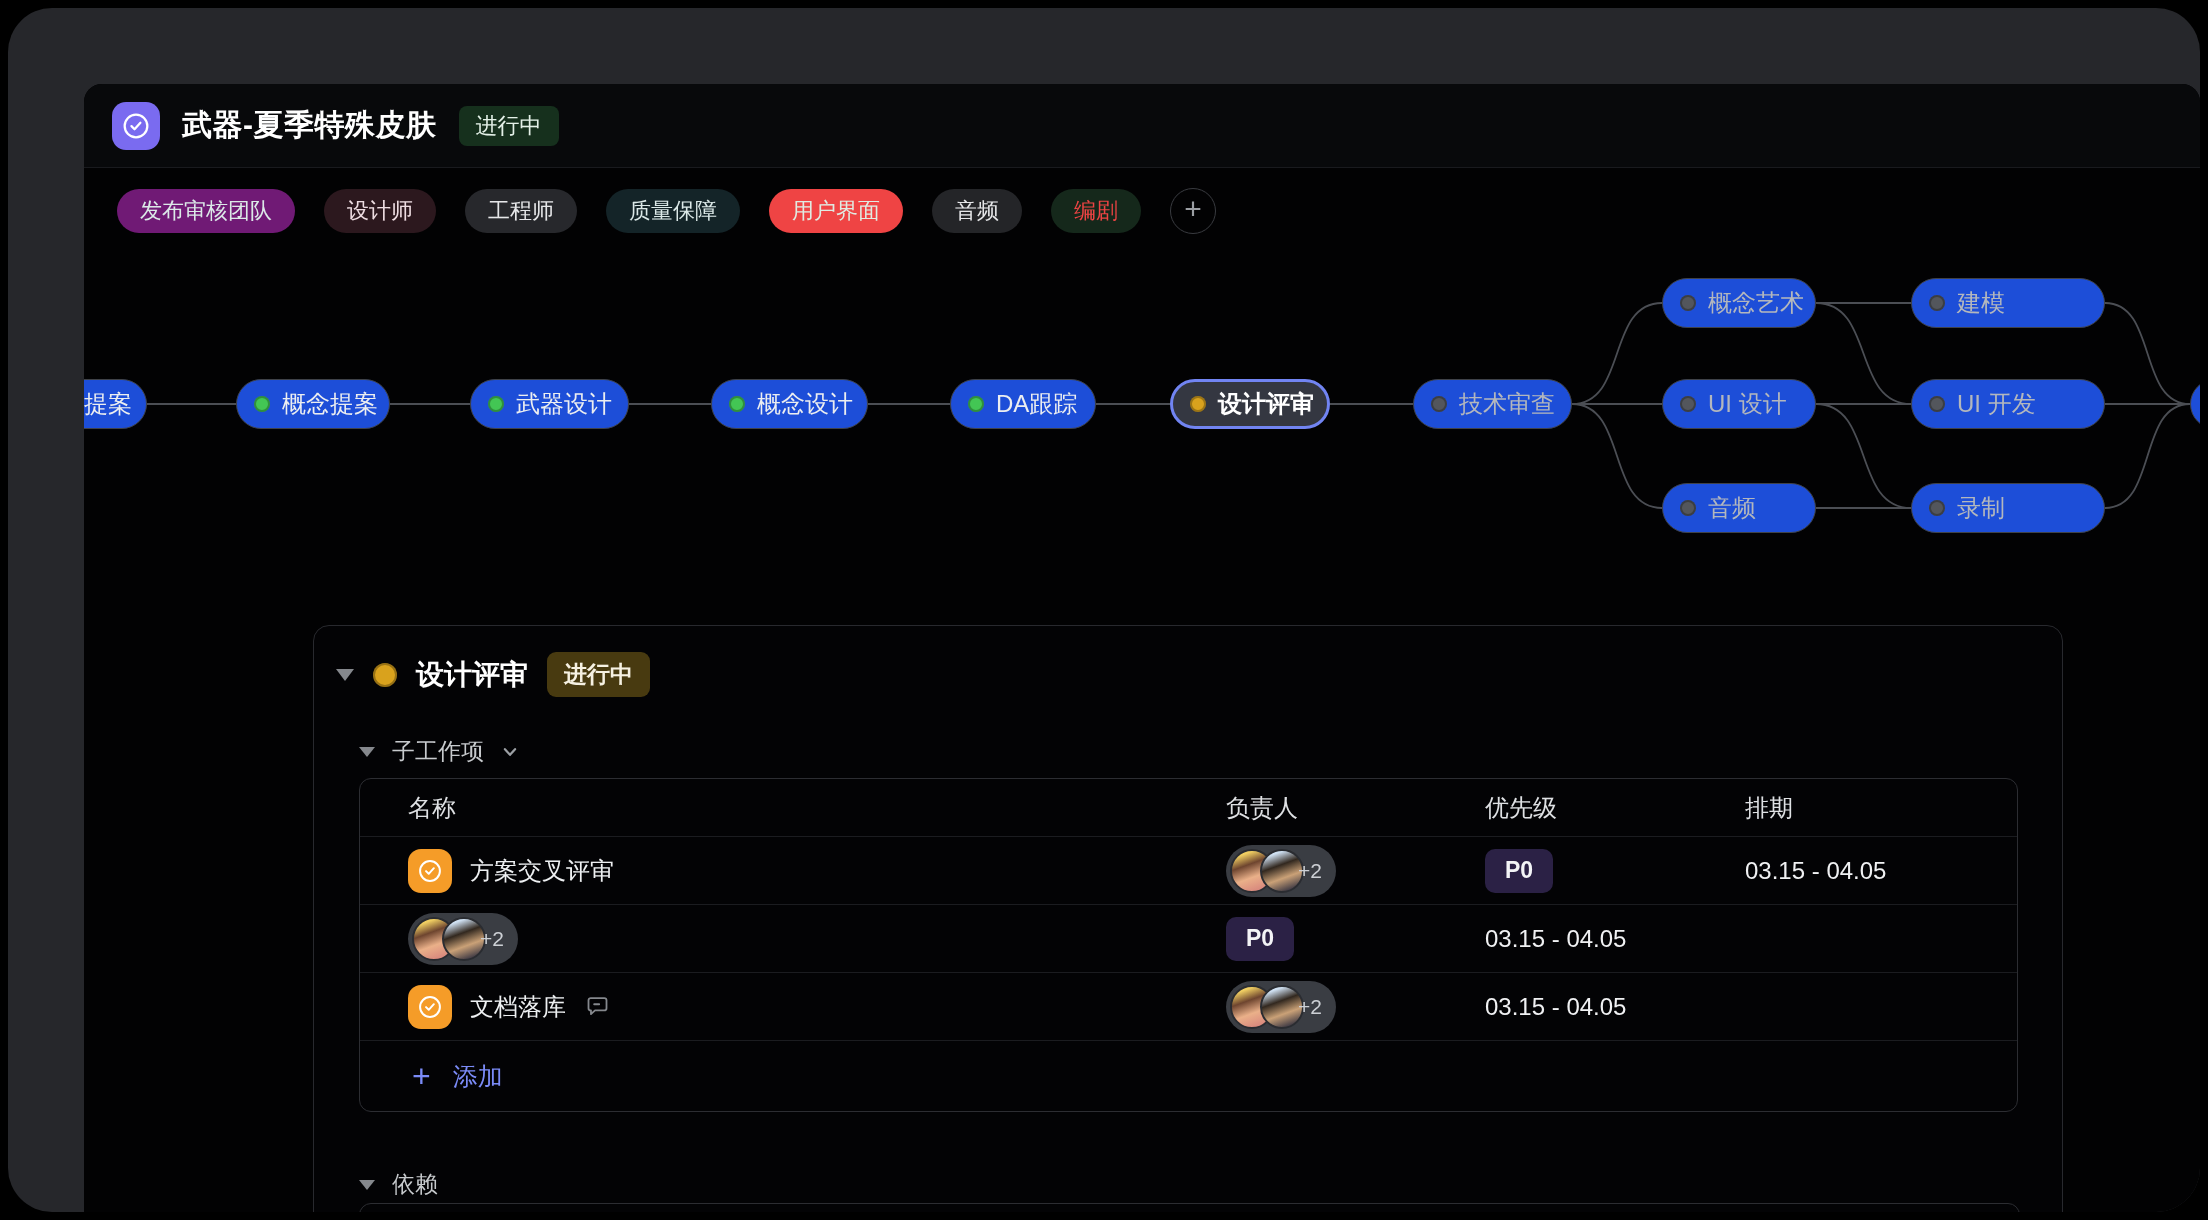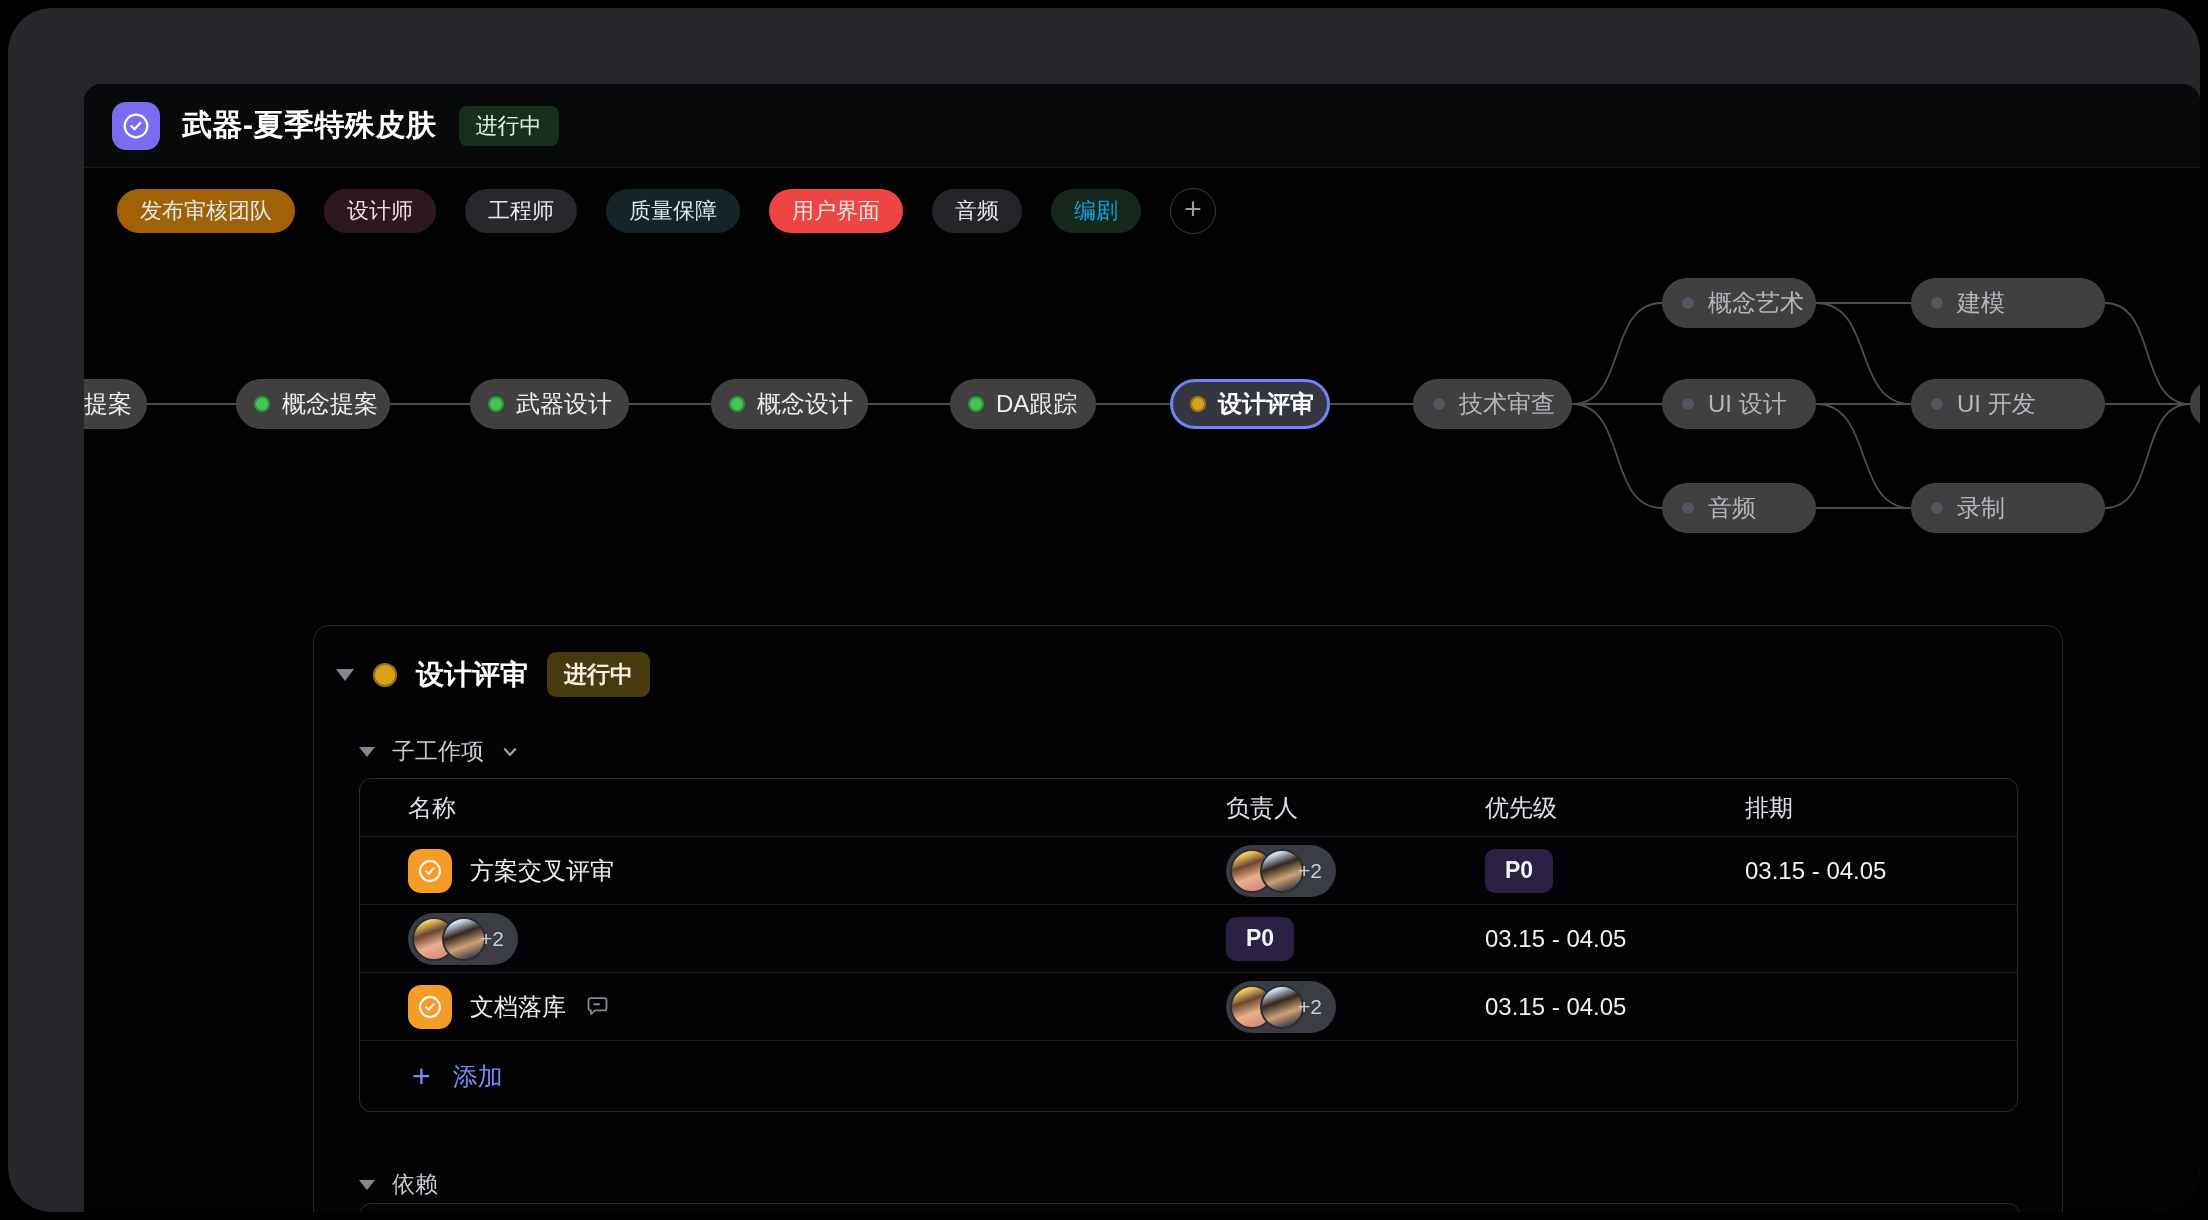--- a/index.html
+++ b/index.html
@@ -20,21 +20,21 @@
   
   .tags-row{position:absolute;left:33px;top:104px;height:46px;display:flex;gap:29px;align-items:center;}
   .tag{height:44px;border-radius:22px;padding:0 23px;font-size:22px;display:flex;align-items:center;white-space:nowrap;}
   .tag-add{width:46px;height:46px;border-radius:50%;border:1.5px solid #393b40;color:#9b9ea3;
     font-size:30px;background:transparent;display:flex;align-items:center;justify-content:center;
     box-sizing:border-box;padding:0 0 4px 0;}
 
   
   .graph{position:absolute;inset:0;}
   .edges{position:absolute;left:0;top:0;pointer-events:none;}
-  .wf-node{position:absolute;height:50px;border-radius:25px;background:#404040;border:1.5px solid #3f4248;
+  .wf-node{position:absolute;height:50px;border-radius:25px;background:#1d4ed8;border:1.5px solid #3f4248;
     display:flex;align-items:center;gap:12px;padding-left:17px;box-sizing:border-box;color:#eceef0;
     font-size:24px;font-weight:500;white-space:nowrap;}
   .wf-node.dim{color:#b3b7bd;}
   .wf-node.highlight{border:3px solid #7184f2;background:#343741;color:#fff;font-weight:600;}
   .wf-node.align-right{justify-content:flex-end;padding:0 14px 0 0;text-align:center;}
   .wf-dot{width:16px;height:16px;border-radius:50%;flex:none;box-shadow:inset 0 0 0 2px rgba(0,0,0,.28);}
 
   
   .card{position:absolute;left:229px;top:541px;width:1750px;height:700px;border:1px solid #28292e;
     border-radius:16px;background:#030305;box-sizing:border-box;}
@@ -85,27 +85,27 @@
           <circle cx="12" cy="12" r="8.5" stroke="#fff" stroke-width="1.7"></circle>
           <path d="M8.6 12.1l2.3 2.3 4.4-4.8" stroke="#fff" stroke-width="1.7" fill="none" stroke-linecap="round" stroke-linejoin="round"></path>
         </svg>
       </div>
       <div class="app-title">武器-夏季特殊皮肤</div>
       <div class="status-badge" id="header-status" style="background: rgb(22, 48, 29); color: rgb(228, 241, 232);">进行中</div>
     </div>
 
     <div class="tags-row">
 
-      <div class="tag" style="background: #a16207; color: rgb(220, 233, 232);">发布审核团队</div>
+      <div class="tag" style="background: #701a75; color: rgb(220, 233, 232);">发布审核团队</div>
         <div class="tag" style="background: rgb(44, 24, 30); color: rgb(238, 221, 226);">设计师</div>
         <div class="tag" style="background: rgb(39, 40, 44); color: rgb(230, 231, 233);">工程师</div>
         <div class="tag" style="background: rgb(20, 36, 40); color: rgb(220, 233, 232);">质量保障</div>
         <div class="tag" style="background: #ef4444; color: rgb(224, 235, 226);">用户界面</div>
         <div class="tag" style="background: rgb(36, 37, 40); color: rgb(230, 231, 233);">音频</div>
-        <div class="tag" style="background: rgb(21, 40, 27); color: #0ea5e9;">编剧</div>
+        <div class="tag" style="background: rgb(21, 40, 27); color: #ef4444;">编剧</div>
         <button class="tag-add">+</button>
     </div>
 
     <div class="graph">
       <svg class="edges" id="edges-svg" width="2132" height="1144">
           <path d="M63,320 L152,320" fill="none" stroke="#4b4e54" stroke-width="1.8"></path>
           <path d="M306,320 L386,320" fill="none" stroke="#4b4e54" stroke-width="1.8"></path>
           <path d="M545,320 L627,320" fill="none" stroke="#4b4e54" stroke-width="1.8"></path>
           <path d="M784,320 L866,320" fill="none" stroke="#4b4e54" stroke-width="1.8"></path>
           <path d="M1012,320 L1086,320" fill="none" stroke="#4b4e54" stroke-width="1.8"></path>

